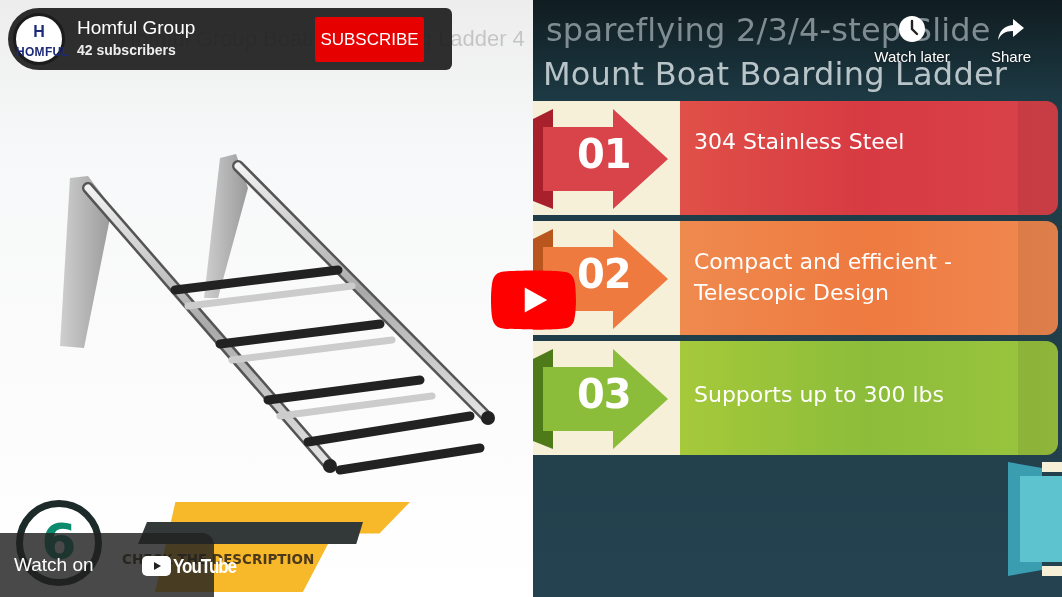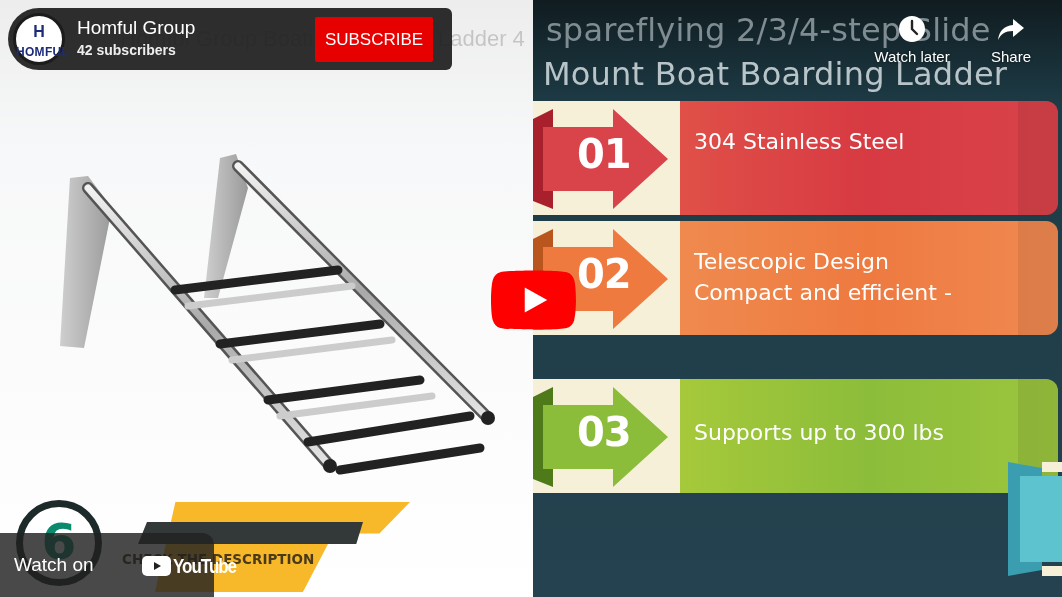--- a/index.html
+++ b/index.html
@@ -33,32 +33,32 @@
   .feature { position: absolute; left: 0; width: 529px; height: 114px; }
   .feature .cream { position: absolute; left: 0; top: 0; width: 150px; height: 114px; background: #f6f0d8; }
   .feature .band { position: absolute; left: 147px; top: 0; width: 378px; height: 114px; border-radius: 0 12px 12px 0; }
   .feature .band::after { content: ""; position: absolute; right: 0; top: 0; width: 40px; height: 100%; border-radius: 0 12px 12px 0; background: rgba(0,0,0,0.08); }
   .feature .arrow { position: absolute; left: 0; top: 8px; width: 135px; height: 100px; }
   .feature .num { position: absolute; left: 44px; top: 30px; font-family: "DejaVu Sans", sans-serif; font-weight: bold; font-size: 40px; color: #fff; letter-spacing: -1px; }
   .feature .desc { position: absolute; left: 161px; color: #fff; font-family: "DejaVu Sans", sans-serif; font-size: 22px; line-height: 31px; }
 
   .f1 { top: 101px; } .f1 .band { background: linear-gradient(90deg, #e05048, #d73a42 50%, #d9434a); }
   .f2 { top: 221px; } .f2 .band { background: linear-gradient(90deg, #ef8a4e, #ee7a40 50%, #f08a52); }
-  .f3 { top: 341px; margin-top: 38px; } .f3 .band { background: linear-gradient(90deg, #a6c93a, #8cbd3a 50%, #9cc53e); }
+  .f3 { top: 341px; } .f3 .band { background: linear-gradient(90deg, #a6c93a, #8cbd3a 50%, #9cc53e); }
 
   .teal-fold { position: absolute; left: 475px; top: 462px; width: 54px; height: 114px; }
 
   
   .channel-bar { position: absolute; left: 8px; top: 8px; width: 444px; height: 62px; background: rgba(33,33,33,0.94); border-radius: 31px 6px 6px 31px; }
   .avatar { position: absolute; left: 5px; top: 5px; width: 52px; height: 52px; border-radius: 50%; background: #fff; border: 3px solid #1c1c1c; }
   .avatar .glyph { position: absolute; left: 0; right: 0; top: 7px; text-align: center; color: #1d2b7a; font-size: 16px; font-weight: bold; }
   .avatar .brand { position: absolute; left: 0; right: 4px; top: 29px; text-align: right; color: #1d2b7a; font-size: 12px; font-weight: bold; letter-spacing: 0.3px; }
   .channel-name { position: absolute; left: 69px; top: 9px; color: #fff; font-size: 19px; }
   .channel-subs { position: absolute; left: 69px; top: 34px; color: #eee; font-size: 14px; font-weight: bold; }
-  .subscribe-btn { position: absolute; left: 307px; top: 9px; width: 118px; height: 45px; background: #701a75; color: #fff; border: none;
+  .subscribe-btn { position: absolute; left: 307px; top: 9px; width: 109px; height: 45px; background: #701a75; color: #fff; border: none;
     font-family: "Liberation Sans", sans-serif; font-size: 17px; border-radius: 2px; background-color: #e60000; }
 
   .top-action { position: absolute; top: 14px; text-align: center; color: #fff; font-size: 15px; text-shadow: 0 0 3px rgba(0,0,0,0.6); }
   .top-action .ico { display: block; margin: 0 auto 4px; width: 30px; height: 30px; }
   .watch-later { left: 862px; width: 100px; }
   .share { left: 980px; width: 62px; }
 
   .play-btn { position: absolute; left: 491px; top: 270px; width: 85px; height: 60px; cursor: pointer; }
 
   .watch-on { position: absolute; left: 0; top: 533px; width: 214px; height: 64px; background: rgba(33,33,33,0.82); border-top-right-radius: 12px; }
@@ -143,22 +143,22 @@
 
     <div class="feature f2">
       <div class="cream"></div>
       <div class="band"></div>
       <svg class="arrow" viewBox="0 0 135 100">
         <polygon points="0,10 20,0 20,100 0,92" fill="#b8561e"></polygon>
         <polygon points="10,18 80,18 80,0 135,50 80,100 80,82 10,82" fill="#ee7a40"></polygon>
       </svg>
       <div class="num">02</div>
       <div class="desc" style="top:25px">
+        <div>Compact and efficient -</div>
         <div>Telescopic Design</div>
-        <div>Compact and efficient -</div>
       </div>
     </div>
 
     <div class="feature f3">
       <div class="cream"></div>
       <div class="band"></div>
       <svg class="arrow" viewBox="0 0 135 100">
         <polygon points="0,10 20,0 20,100 0,92" fill="#4f7a1a"></polygon>
         <polygon points="10,18 80,18 80,0 135,50 80,100 80,82 10,82" fill="#8cbd3a"></polygon>
       </svg>

